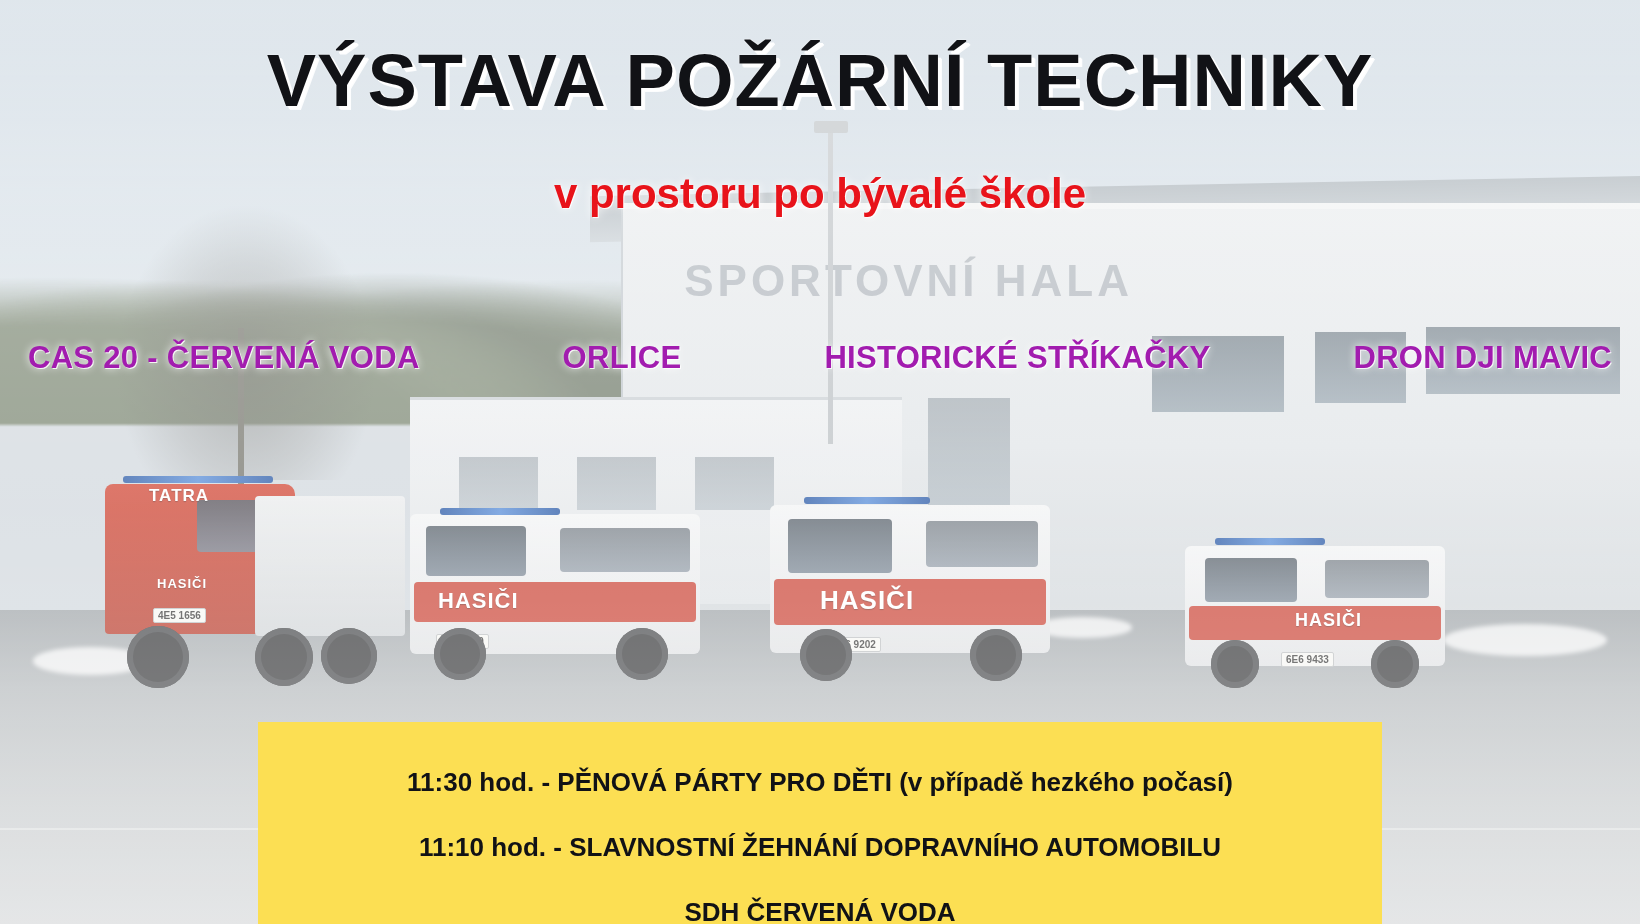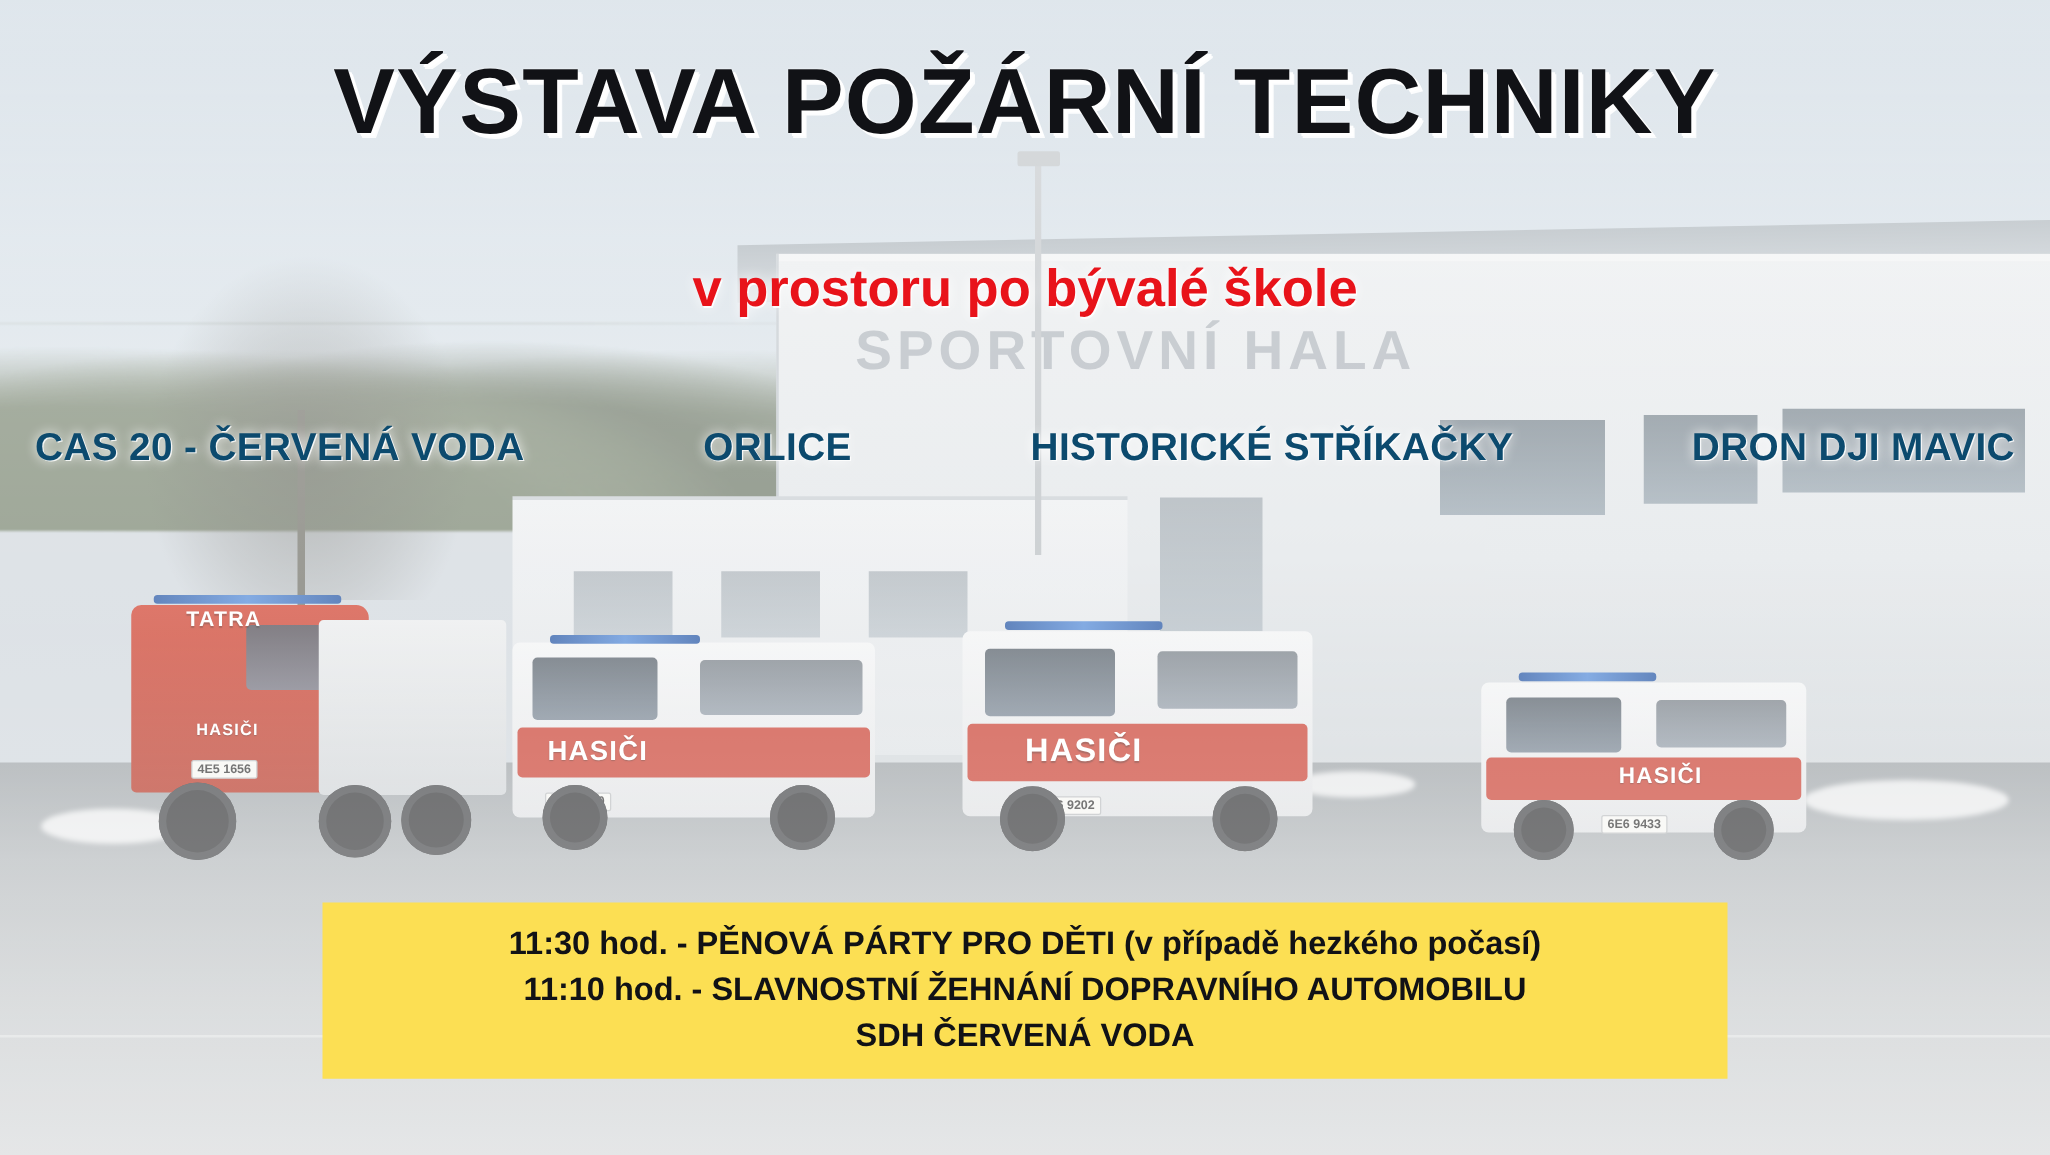--- a/index.html
+++ b/index.html
@@ -214,34 +214,34 @@
     position: absolute;
     top: 168px;
     width: 100%;
     text-align: center;
     color: #e8131a;
     font-weight: 700;
     font-size: 42px;
     line-height: 1.22;
     text-shadow: 0 0 10px rgba(255,255,255,.95), 1px 1px 0 rgba(255,255,255,.9);
   }
-  .subtitle .line2 { display: block; margin-top: 37px; }
+  .subtitle .line2 { display: block; }
 
   .feature-row {
     position: absolute;
     top: 340px;
     left: 28px;
     right: 28px;
     display: flex;
     justify-content: space-between;
     align-items: baseline;
     gap: 16px;
   }
   .feature {
-    color: #0c4a6e;
+    color: #a21caf;
     font-weight: 700;
     font-size: 31px;
     letter-spacing: .3px;
     white-space: nowrap;
     text-shadow: 0 0 9px rgba(255,255,255,.95), 1px 1px 0 rgba(255,255,255,.85);
   }
 
   .vehicles-line {
     position: absolute;
     top: 668px;
@@ -260,21 +260,21 @@
     right: 258px;
     top: 722px;
     background: #fcdf53;
     padding: 14px 10px 16px;
     text-align: center;
     color: #111216;
     font-weight: 700;
     font-size: 26px;
     line-height: 1.42;
   }
-  .note-box div { white-space: nowrap; }
+  .note-box div { white-space: nowrap; margin-top: 28px; }
 </style>
 </head>
 <body>
 
 <div class="poster">
 
   <div class="bg">
     <div class="bg-sky"></div>
     <div class="bg-hills"></div>
     <div class="bg-tree"></div>

